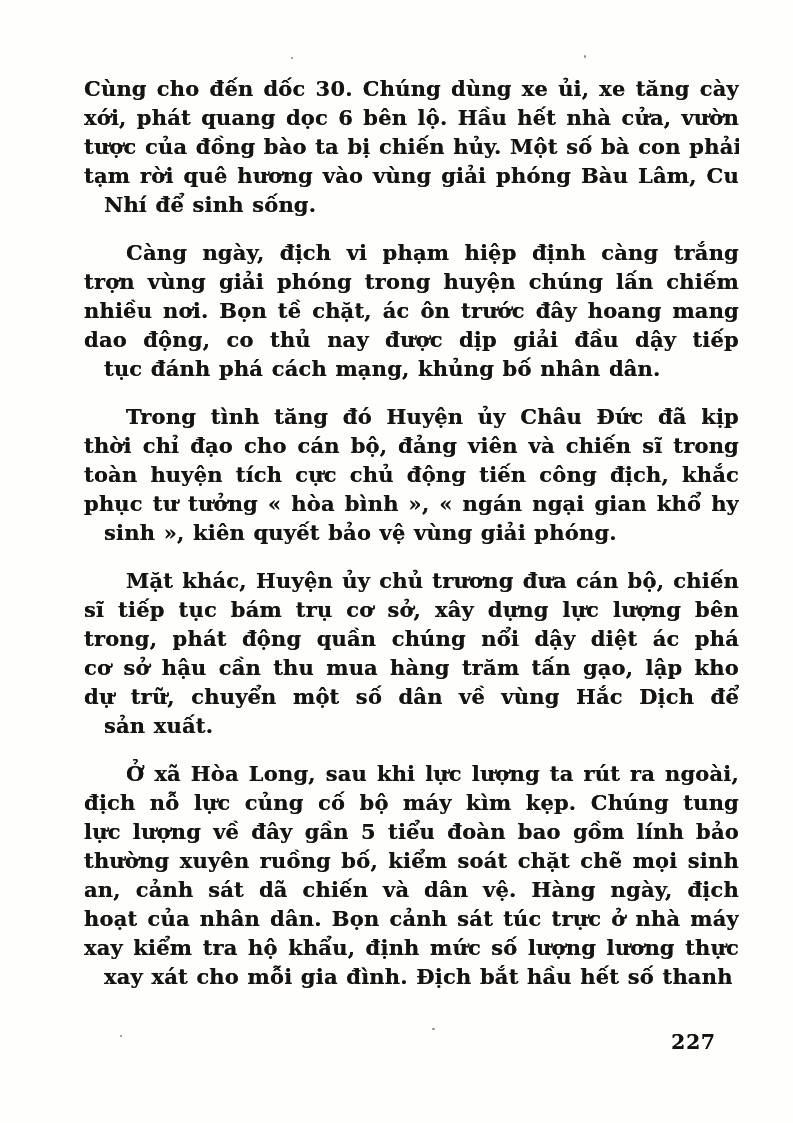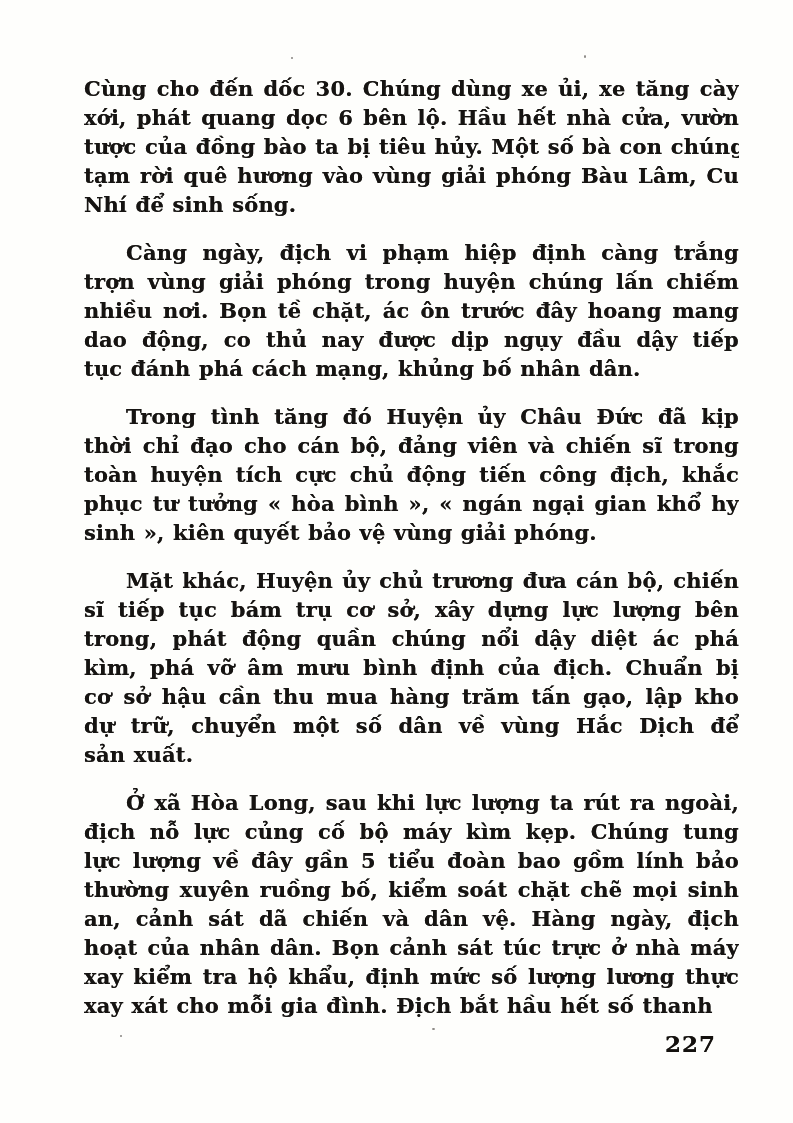--- a/index.html
+++ b/index.html
@@ -37,72 +37,72 @@
   .line {
     height: 29px;
     line-height: 29px;
     text-align: justify;
     text-align-last: justify;
     overflow: hidden;
     white-space: nowrap;
   }
   .line.last {
     text-align-last: left;
+    margin-left: 20px;
   }
   .paragraph.indent .line.first {
     padding-left: 42px;
   }
   .page-number {
     position: absolute;
     right: 77px;
     top: 1030px;
-    font-size: 23px;
+    font-size: 20px;
     font-weight: 700;
     color: #14110e;
     letter-spacing: 1px;
     text-shadow: 0 0 0.5px rgba(20, 16, 12, 0.8);
   }
   
   .speck {
     position: absolute;
     background: rgba(40, 35, 30, 0.55);
     border-radius: 50%;
   }
 </style>
 </head>
 <body>
 
 <div class="page">
   <div class="text-block" id="text-block">
       <div class="paragraph">
         <div class="line first">Cùng cho đến dốc 30. Chúng dùng xe ủi, xe tăng cày</div>
         <div class="line">xới, phát quang dọc 6 bên lộ. Hầu hết nhà cửa, vườn</div>
-        <div class="line">tược của đồng bào ta bị tiêu hủy. Một số bà con chúng</div>
+        <div class="line">tược của đồng bào ta bị chiến hủy. Một số bà con phải</div>
         <div class="line">tạm rời quê hương vào vùng giải phóng Bàu Lâm, Cu</div>
         <div class="line last">Nhí để sinh sống.</div>
       </div>
       <div class="paragraph indent">
         <div class="line first">Càng ngày, địch vi phạm hiệp định càng trắng</div>
         <div class="line">trợn vùng giải phóng trong huyện chúng lấn chiếm</div>
         <div class="line">nhiều nơi. Bọn tề chặt, ác ôn trước đây hoang mang</div>
-        <div class="line">dao động, co thủ nay được dịp ngụy đầu dậy tiếp</div>
+        <div class="line">dao động, co thủ nay được dịp giải đầu dậy tiếp</div>
         <div class="line last">tục đánh phá cách mạng, khủng bố nhân dân.</div>
       </div>
       <div class="paragraph indent">
         <div class="line first">Trong tình tăng đó Huyện ủy Châu Đức đã kịp</div>
         <div class="line">thời chỉ đạo cho cán bộ, đảng viên và chiến sĩ trong</div>
         <div class="line">toàn huyện tích cực chủ động tiến công địch, khắc</div>
         <div class="line">phục tư tưởng « hòa bình », « ngán ngại gian khổ hy</div>
         <div class="line last">sinh », kiên quyết bảo vệ vùng giải phóng.</div>
       </div>
       <div class="paragraph indent">
         <div class="line first">Mặt khác, Huyện ủy chủ trương đưa cán bộ, chiến</div>
         <div class="line">sĩ tiếp tục bám trụ cơ sở, xây dựng lực lượng bên</div>
         <div class="line">trong, phát động quần chúng nổi dậy diệt ác phá</div>
-        <div class="line">kìm, phá vỡ âm mưu bình định của địch. Chuẩn bị</div>
         <div class="line">cơ sở hậu cần thu mua hàng trăm tấn gạo, lập kho</div>
         <div class="line">dự trữ, chuyển một số dân về vùng Hắc Dịch để</div>
         <div class="line last">sản xuất.</div>
       </div>
       <div class="paragraph indent">
         <div class="line first">Ở xã Hòa Long, sau khi lực lượng ta rút ra ngoài,</div>
         <div class="line">địch nỗ lực củng cố bộ máy kìm kẹp. Chúng tung</div>
         <div class="line">lực lượng về đây gần 5 tiểu đoàn bao gồm lính bảo</div>
         <div class="line">thường xuyên ruồng bố, kiểm soát chặt chẽ mọi sinh</div>
         <div class="line">an, cảnh sát dã chiến và dân vệ. Hàng ngày, địch</div>

